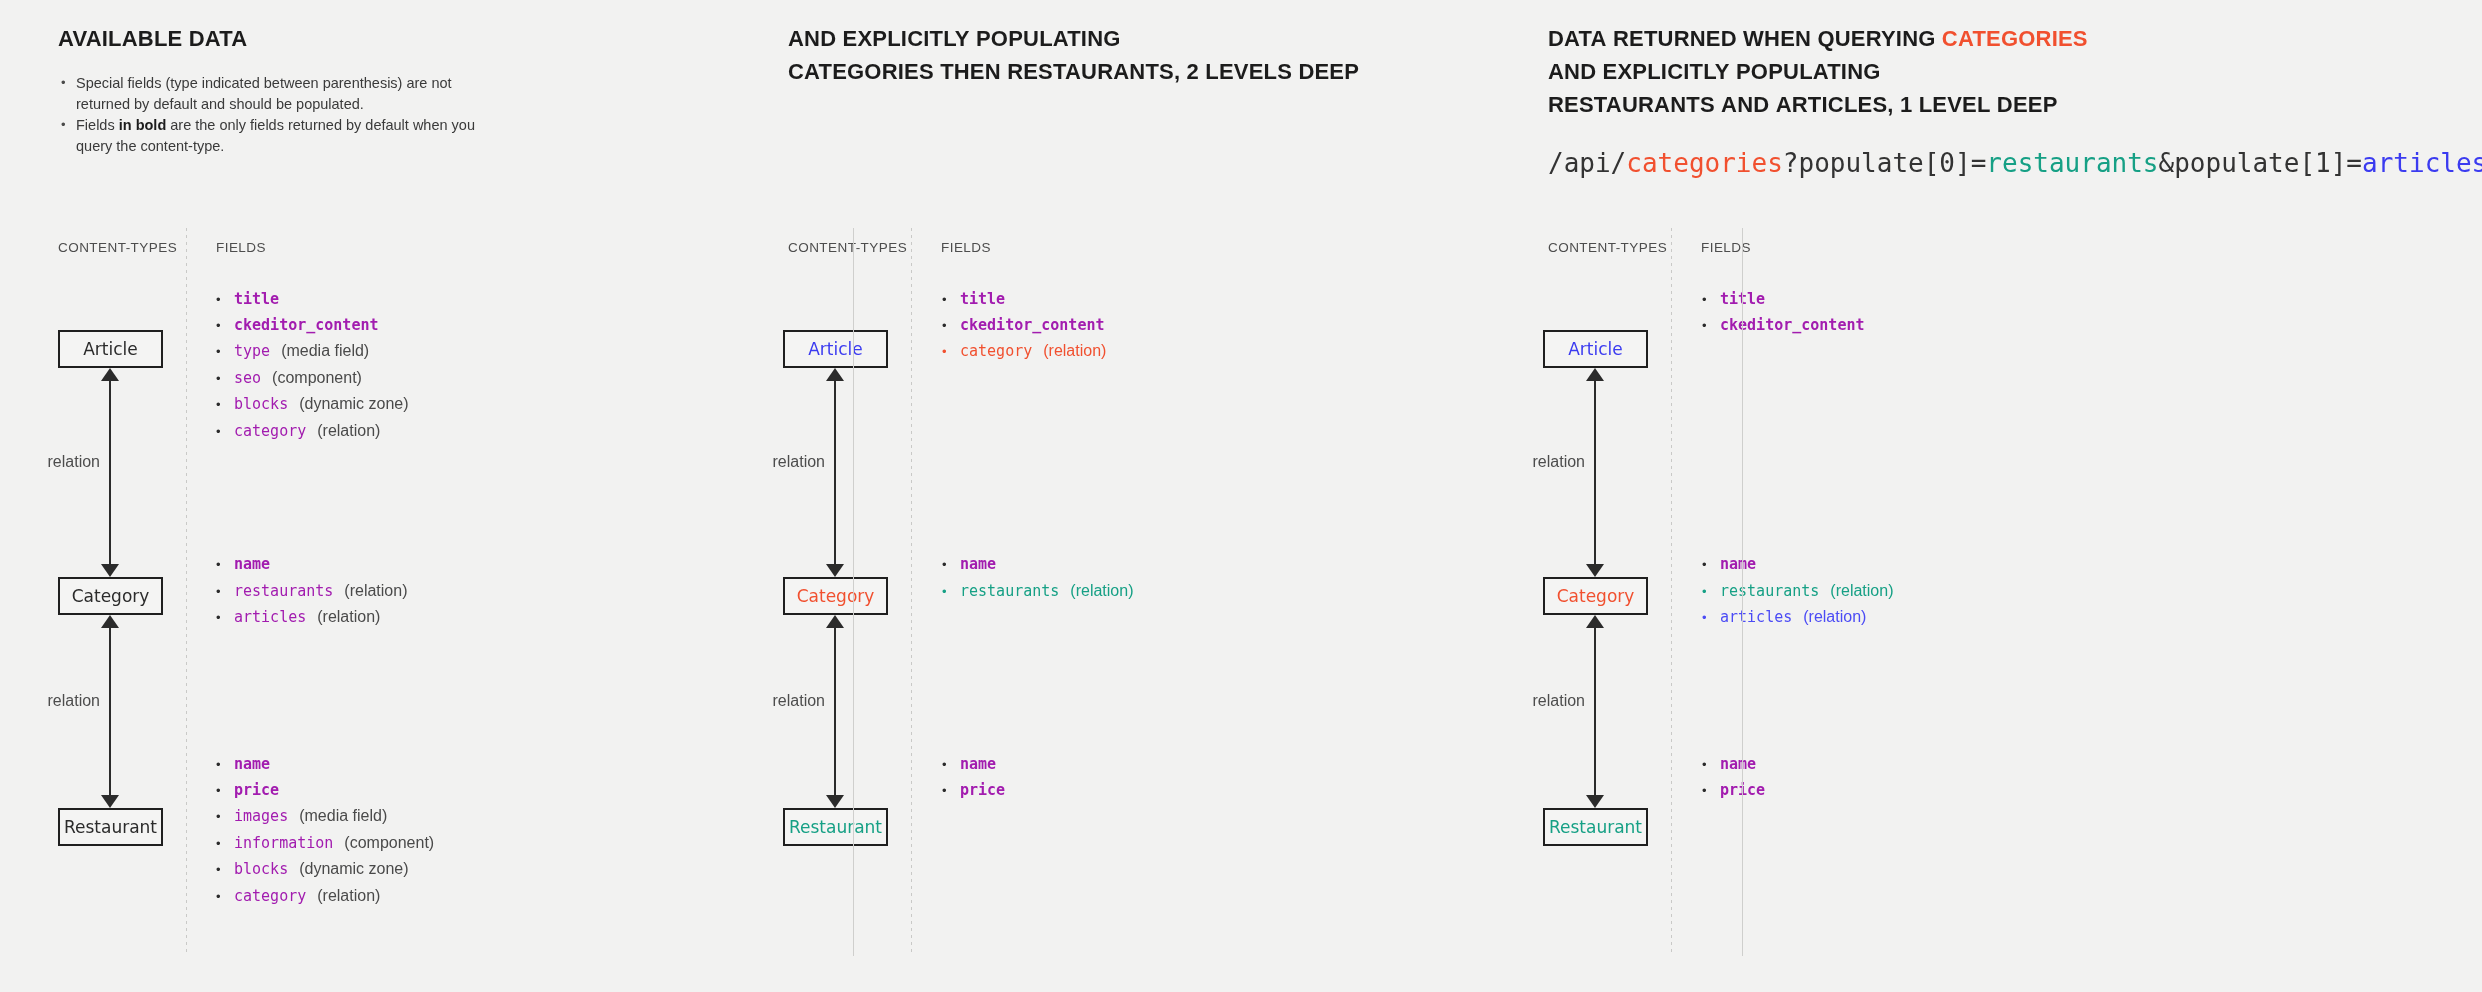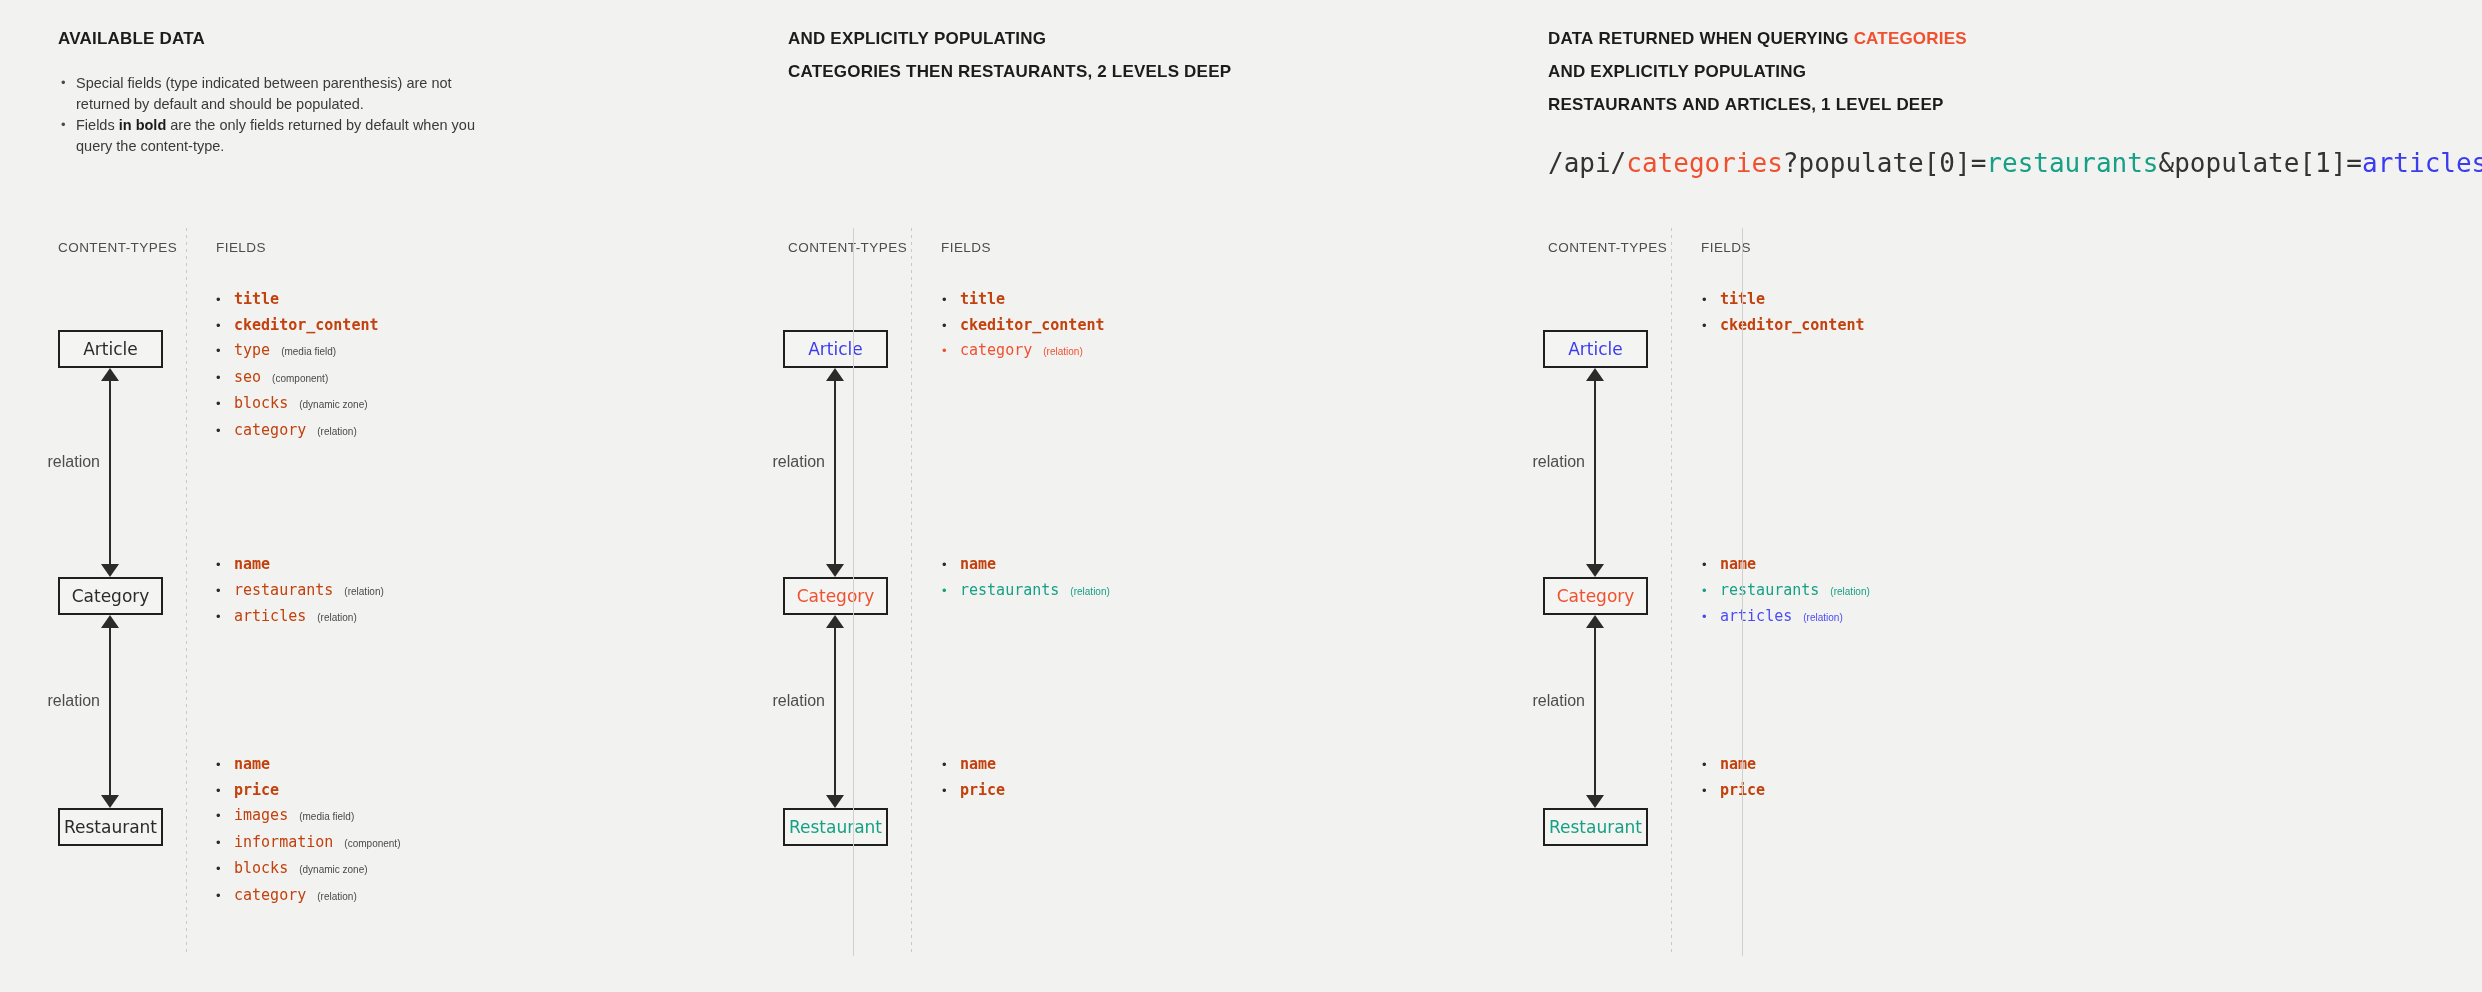--- a/index.html
+++ b/index.html
@@ -17,21 +17,21 @@
   #panel-2{left:1490px;width:992px;}
 
   
   .panel-sep{position:absolute;top:228px;width:1px;height:728px;background:#cfcfcd;}
   #sep-1{left:853px;}
   #sep-2{left:1742px;}
 
   
   .head-block{position:absolute;left:58px;top:0;}
   h1.title{
-    font-size:17px;font-weight:bold;letter-spacing:0.2px;
+    font-size:22px;font-weight:bold;letter-spacing:0.2px;
     margin:0;padding:0;line-height:33px;color:#1c1c1c;
     white-space:nowrap;
   }
   .title-line{display:block;}
   .kw-articles{color:#3b3bf0;}
   .kw-categories{color:#f1502f;}
 
   ul.notes{list-style:none;margin:0;padding:0;margin-top:18px;}
   ul.notes li{
     font-size:14.5px;line-height:21px;color:#3a3a3a;
@@ -91,26 +91,26 @@
   .fields{position:absolute;}
   .field-row{
     display:flex;align-items:baseline;
     line-height:25.5px;white-space:nowrap;
   }
   .field-bullet{
     width:18px;flex:none;font-size:13px;line-height:25.5px;color:#2b2b2b;
   }
   .field-name{
     font-family:"DejaVu Sans Mono", monospace;
-    font-size:15px;color:#c2410c;
+    font-size:15px;color:#a21caf;
   }
   .field-name.bold{font-weight:bold;}
   .field-type{
     font-family:"Liberation Sans", sans-serif;
-    font-size:10px;color:#4a4a4a;margin-left:11px;
+    font-size:16px;color:#4a4a4a;margin-left:11px;
   }
   .f-red .field-name,.f-red .field-type,.f-red .field-bullet{color:#f1502f;}
   .f-green .field-name,.f-green .field-type,.f-green .field-bullet{color:#16a085;}
   .f-blue .field-name,.f-blue .field-type,.f-blue .field-bullet{color:#4b4bf5;}
 </style>
 </head>
 <body>
 
 <div id="diagram-root">
     <div class="panel" id="panel-0">

